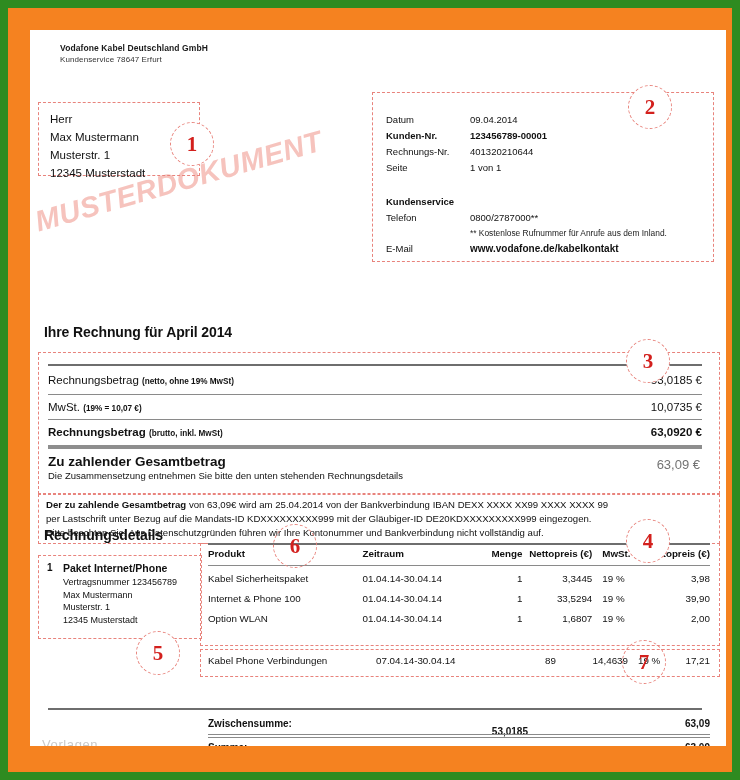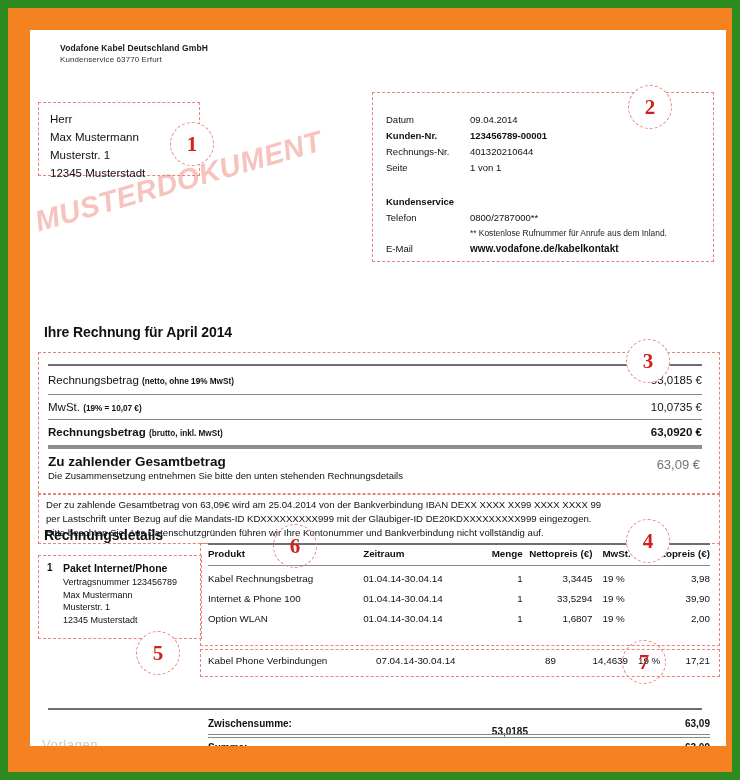--- a/index.html
+++ b/index.html
@@ -216,21 +216,21 @@
   }
   .legal-text {
     position: absolute;
     left: 16px;
     top: 468px;
     width: 664px;
     font-size: 9.6px;
     line-height: 1.45;
     color: #111111;
   }
-  .legal-text b { font-weight: normal; }
+  .legal-text b { font-weight: bold; }
 
   
   .left-box {
     position: absolute;
     left: 8px;
     top: 525px;
     width: 162px;
     height: 82px;
     border: 1px dashed #e8837c;
   }
@@ -347,21 +347,21 @@
 
 <div class="frame-green">
   <div class="frame-orange">
     <div class="page">
       <div class="page-inner">
 
         <div class="watermark-muster">MUSTERDOKUMENT</div>
 
         <div class="sender">
           <div class="line1">Vodafone Kabel Deutschland GmbH</div>
-          <div class="line2">Kundenservice   63770 Erfurt</div>
+          <div class="line2">Kundenservice   78647 Erfurt</div>
         </div>
 
         <div class="addr-box"></div>
         <div class="addr-text">
           <div>Herr</div>
           <div>Max Mustermann</div>
           <div>Musterstr. 1</div>
           <div>12345 Musterstadt</div>
         </div>
 
@@ -477,21 +477,21 @@
               <th class="c-prod">Produkt</th>
               <th class="c-zeit">Zeitraum</th>
               <th class="c-menge">Menge</th>
               <th class="c-netto">Nettopreis (€)</th>
               <th class="c-mwst">MwSt.</th>
               <th class="c-brutto">Bruttopreis (€)</th>
             </tr>
           </thead>
           <tbody>
             <tr>
-              <td class="c-prod">Kabel Rechnungsbetrag</td>
+              <td class="c-prod">Kabel Sicherheitspaket</td>
               <td class="c-zeit">01.04.14-30.04.14</td>
               <td class="c-menge">1</td>
               <td class="c-netto">3,3445</td>
               <td class="c-mwst">19 %</td>
               <td class="c-brutto">3,98</td>
             </tr>
             <tr>
               <td class="c-prod">Internet &amp; Phone 100</td>
               <td class="c-zeit">01.04.14-30.04.14</td>
               <td class="c-menge">1</td>

